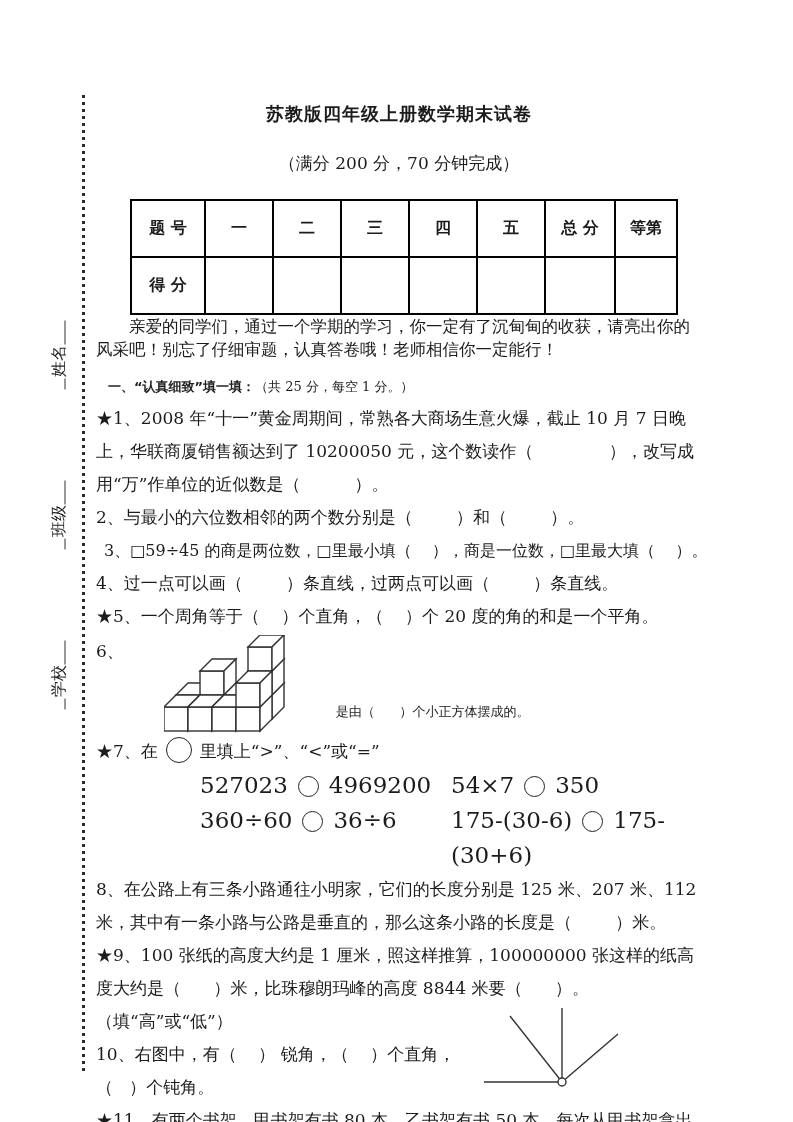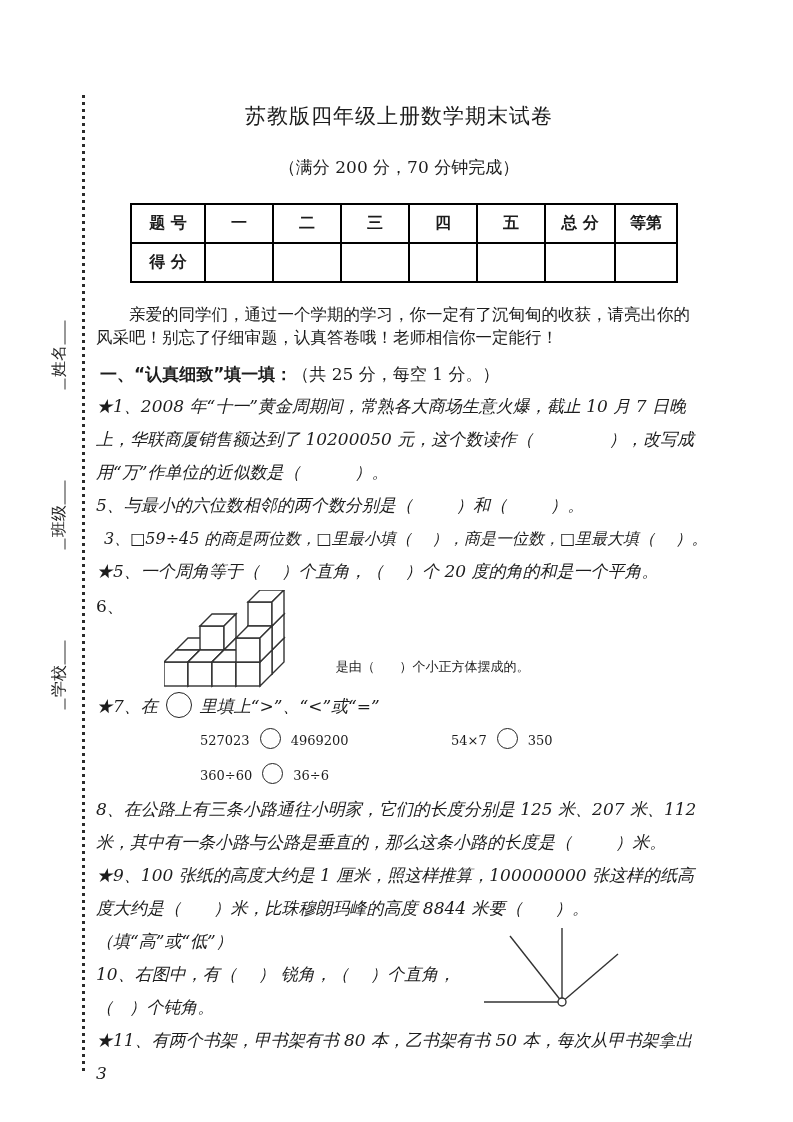--- a/index.html
+++ b/index.html
@@ -18,56 +18,56 @@
     position:absolute; left:6px; width:106px; text-align:center;
     transform:rotate(-90deg); font-size:16px; color:#222; white-space:nowrap;
   }
   .sf1 { top:345px; } .sf2 { top:505px; } .sf3 { top:665px; }
   .u, .lead-u { display:inline-block; border-bottom:1.5px solid #333; height:14px; vertical-align:-2px; }
   .u { width:24px; } .lead-u { width:11px; margin-right:2px; }
 
   .content { position:absolute; left:96px; top:96px; width:606px; }
 
   .title {
-    margin:6px 0 0; text-align:center; font-size:21px; font-weight:normal;
+    margin:6px 0 0; text-align:center; font-size:18px; font-weight:bold;
     letter-spacing:1px; font-family:"DejaVu Sans","Liberation Sans",sans-serif;
   }
   .subtitle { text-align:center; margin-top:26px; font-size:17px; }
 
   table.score {
     border-collapse:collapse; table-layout:fixed; width:546px; margin:24px 0 0 34px;
   }
   table.score td {
     border:2px solid #000; height:31px; text-align:center; font-size:16px;
-    font-weight:bold; font-family:"DejaVu Sans","Liberation Sans",sans-serif; padding:3px;
-  }
-
-  .intro { margin:20px 0 0; font-size:16.5px; line-height:23px; text-indent:2em; }
+    font-weight:bold; font-family:"DejaVu Sans","Liberation Sans",sans-serif; padding:12px;
+  }
+
+  .intro { margin:0 0 0; font-size:16.5px; line-height:23px; text-indent:2em; }
   .note  { margin:0; font-size:16.5px; line-height:24px; }
-  .section-head { margin:10px 4px 0; font-size:17px; line-height:31px; }
+  .section-head { margin:10px 12px 0; font-size:13px; line-height:31px; }
   .section-head b { font-family:"DejaVu Sans","Liberation Sans",sans-serif; }
 
-  .q { margin:0; font-size:17px; line-height:33px; letter-spacing:0; white-space:pre-wrap;font-style:italic; }
+  .q { margin:0; font-size:17px; line-height:33px; letter-spacing:0; white-space:pre-wrap; }
   .q3 { font-size:16px; width:646px;margin-left:8px; }
 
   
   .q6 { display:flex; align-items:flex-end; margin:2px 0 0; }
   .q6 .num { font-size:17px; line-height:33px; align-self:flex-start; }
   .q6 .fig { margin-left:40px; }
   .q6 .txt { font-size:13px; margin:0 0 14px 48px; white-space:pre-wrap; }
 
   .circ-lg {
     display:inline-block; width:24px; height:24px; border:1.7px solid #222;
     border-radius:50%; vertical-align:-6px; margin:0 8px;
   }
   .circ {
     display:inline-block; width:19px; height:19px; border:1.7px solid #222;
     border-radius:50%; vertical-align:-4px; margin:0 10px;
   }
-  .cmp-row { display:flex; margin-left:104px; font-size:13px; line-height:35px; white-space:pre-wrap; }
+  .cmp-row { display:flex; margin-left:104px; font-size:23px; line-height:35px; white-space:pre-wrap; }
   .cmp-row .cmp { width:256px; }
 
   
   .q10 { position:relative; }
   .q10 .fig { position:absolute; right:72px; top:-34px; }
 
   svg.linework { stroke:#333; stroke-width:1.4; fill:#fff; }
 </style>
 </head>
 <body>
@@ -118,22 +118,23 @@
         <td></td>
       </tr>
     </tbody>
       </table>
 
     <p class="intro">亲爱的同学们，通过一个学期的学习，你一定有了沉甸甸的收获，请亮出你的风采吧！别忘了仔细审题，认真答卷哦！老师相信你一定能行！</p>
 
     <p class="section-head"><b>一、“认真细致”填一填：</b><span>（共 25 分，每空 1 分。）</span></p>
 
     <p class="q">★1、2008 年“十一”黄金周期间，常熟各大商场生意火爆，截止 10 月 7 日晚上，华联商厦销售额达到了 10200050 元，这个数读作（              ），改写成用“万”作单位的近似数是（          ）。</p>
-    <p class="q">5、与最小的六位数相邻的两个数分别是（        ）和（        ）。</p>
+    <p class="q">2、与最小的六位数相邻的两个数分别是（        ）和（        ）。</p>
     <p class="q q3">3、□59÷45 的商是两位数，□里最小填（    ），商是一位数，□里最大填（    ）。</p>
+    <p class="q">4、过一点可以画（        ）条直线，过两点可以画（        ）条直线。</p>
     <p class="q">★5、一个周角等于（    ）个直角，（    ）个 20 度的角的和是一个平角。</p>
 
     <div class="q6">
       <span class="num">6、</span>
       <svg class="fig linework" width="124" height="100" viewBox="0 0 124 100">
 
         <g>
           <rect x="12" y="60" width="24" height="24"></rect>
             <polygon points="12,60 24,48 48,48 36,60"></polygon>
             <polygon points="36,60 48,48 48,72 36,84"></polygon>
@@ -179,20 +180,21 @@
     </div>
 
     <p class="q"><span>★7、在</span><span class="circ-lg"></span><span>里填上“&gt;”、“&lt;”或“=”</span></p>
 
     <div class="cmp-row">
       <span class="cmp"><span>527023</span><span class="circ"></span><span>4969200</span></span>
       <span class="cmp"><span>54×7</span><span class="circ"></span><span>350</span></span>
     </div>
     <div class="cmp-row">
       <span class="cmp"><span>360÷60</span><span class="circ"></span><span>36÷6</span></span>
+      <span class="cmp"><span>175-(30-6)</span><span class="circ"></span><span>175-(30+6)</span></span>
     </div>
 
     <p class="q">8、在公路上有三条小路通往小明家，它们的长度分别是 125 米、207 米、112 米，其中有一条小路与公路是垂直的，那么这条小路的长度是（        ）米。</p>
     <p class="q">★9、100 张纸的高度大约是 1 厘米，照这样推算，100000000 张这样的纸高度大约是（      ）米，比珠穆朗玛峰的高度 8844 米要（      ）。（填“高”或“低”）</p>
 
     <div class="q10">
       <svg class="fig linework" width="150" height="85" viewBox="0 0 150 85">
         <line x1="4" y1="78" x2="82" y2="78"></line>
         <line x1="82" y1="78" x2="82" y2="4"></line>
         <line x1="82" y1="78" x2="30" y2="12"></line>

